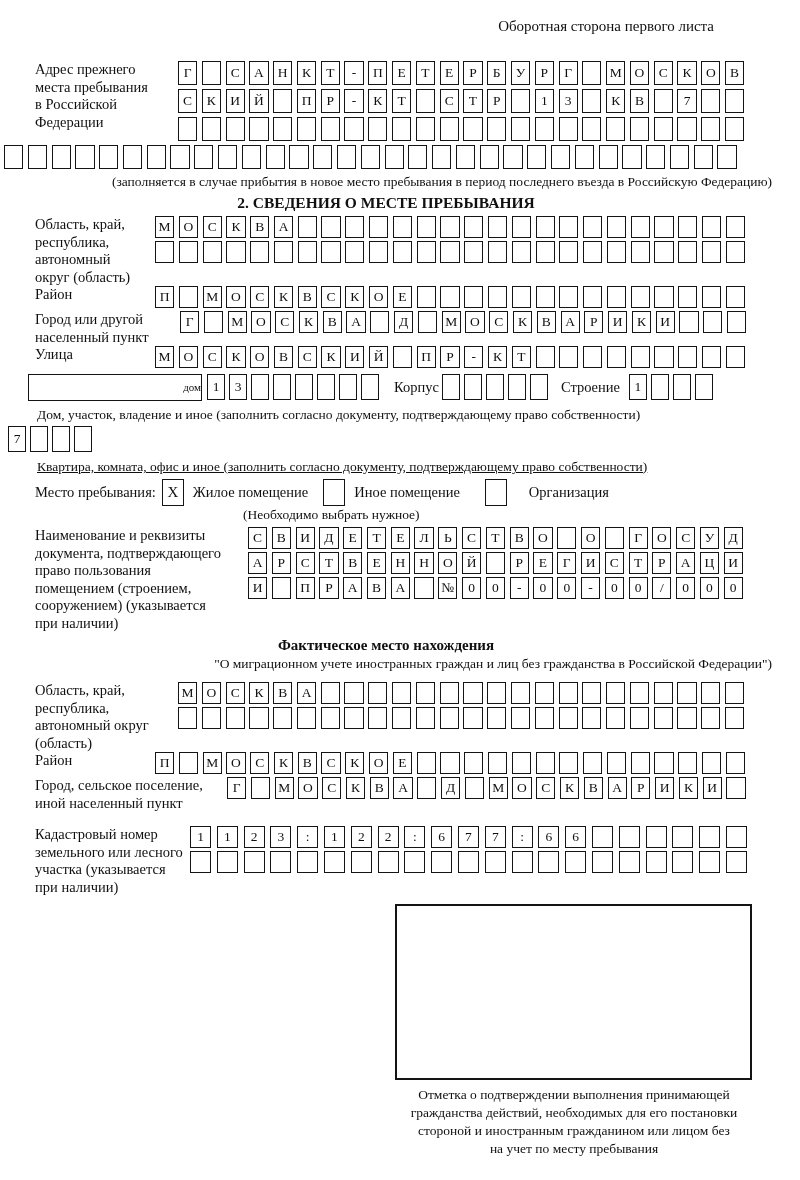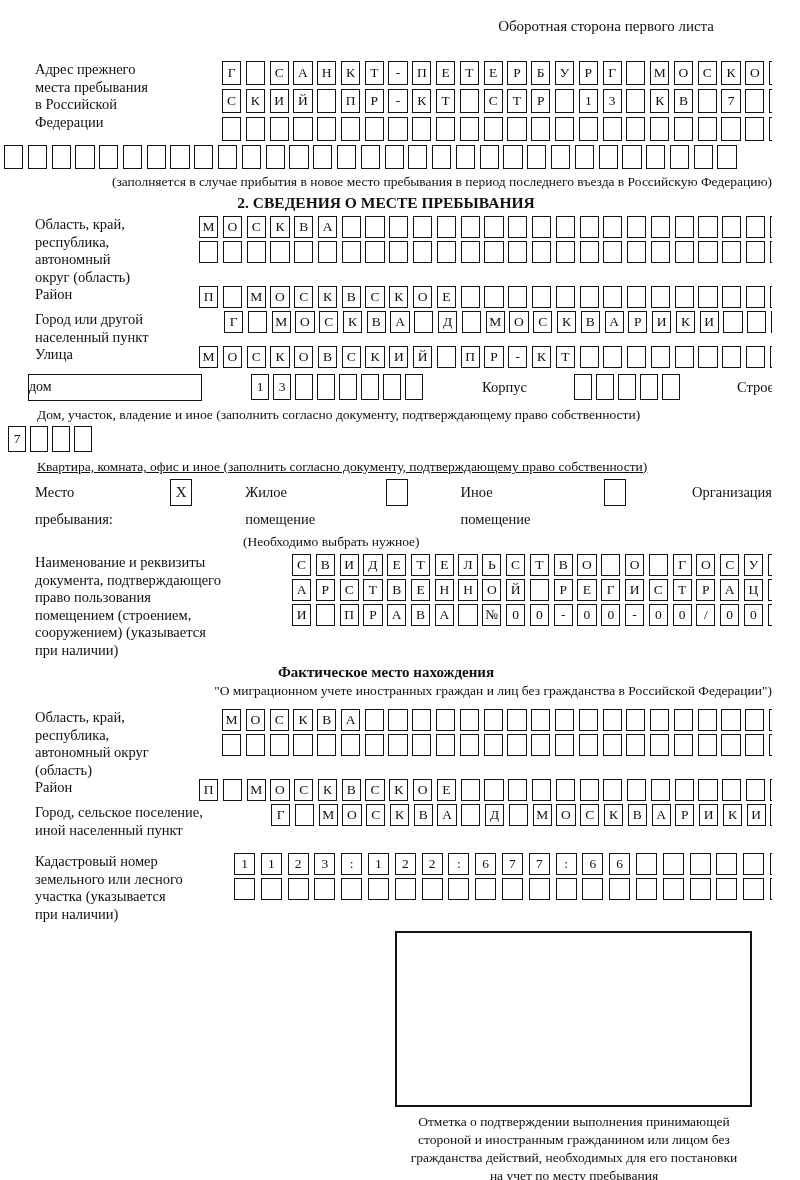--- a/index.html
+++ b/index.html
@@ -1,39 +1,39 @@
 <!DOCTYPE html>
 <html><head>
 <meta charset="utf-8">
 <style>
   html,body{margin:0;padding:0;background:#fff;}
   .page{position:relative;width:772px;height:1180px;background:#fff;color:#101010;
         font-family:"Liberation Serif","DejaVu Serif",serif;overflow:hidden;}
   .hdr{text-align:right;padding:18px 58px 0 0;font-size:15px;}
-  .frow{display:flex;align-items:flex-start;gap:44px;}
+  .frow{display:flex;align-items:flex-start;}
   .lbl{font-size:14.5px;line-height:17.5px;flex:none;margin-left:35px;}
   .w143{width:143px;} .w120{width:120px;} .w145{width:145px;} .w213{width:213px;}
   .w192{width:192px;} .w155{width:155px;}
   .gridcol{flex:none;}
   .boxrow{display:flex;gap:4.6px;margin-bottom:3px;}
   .boxrow .cell{flex:none;width:19.2px;height:22px;border:1.6px solid #141414;box-sizing:border-box;
         text-align:center;font-size:13.5px;line-height:19px;background:#fff;}
   .boxrow.tall{margin-bottom:4px;}
   .boxrow.tall .cell{height:24px;line-height:21px;}
   .boxrow.wide{gap:5.8px;}
   .boxrow.wide .cell{width:21px;}
   .boxrow.tight{gap:4px;}
   .boxrow.tight .cell{width:18px;height:26px;line-height:23px;}
   .fullrow{margin-left:4px;}
   .caption{font-size:13.5px;line-height:17px;}
   .center{text-align:right;}
   .h2{font-weight:bold;text-align:center;font-size:15.5px;line-height:19px;margin-top:3px;}
   .h3{font-weight:bold;text-align:center;font-size:15px;line-height:19px;margin-top:4px;}
-  .bigbox{flex:none;border:1.7px solid #141414;height:27px;box-sizing:border-box;text-align:left;
-        font-size:14px;line-height:24px;background:#fff;}
+  .bigbox{flex:none;border:1.7px solid #141414;height:27px;box-sizing:border-box;text-align:right;
+        font-size:11px;line-height:24px;background:#fff;}
   .cbox{flex:none;width:22px;height:27px;border:1.7px solid #141414;box-sizing:border-box;
         text-align:center;font-size:15px;line-height:24px;}
   .opt{font-size:14.5px;line-height:27px;}
   .markbox{margin-left:395px;margin-top:8px;width:357px;height:176px;border:2px solid #141414;box-sizing:border-box;}
   .markcaption{margin-left:385px;width:378px;text-align:center;font-size:13.5px;line-height:18px;margin-top:6px;}
   .mt3{margin-top:3px;} .mt4{margin-top:4px;} .mt26{margin-top:26px;}
 </style>
 </head>
 <body>
 
@@ -640,18 +640,18 @@
           <span class="cell"></span>
           <span class="cell"></span>
           <span class="cell"></span>
         </div>
     </div>
   </div>
 
   <div class="markbox"></div>
   <div class="markcaption">
     <div>Отметка о подтверждении выполнения принимающей</div>
+    <div>гражданства действий, необходимых для его постановки</div>
     <div>стороной и иностранным гражданином или лицом без</div>
-    <div>гражданства действий, необходимых для его постановки</div>
     <div>на учет по месту пребывания</div>
   </div>
 
 </div>
 
 </body></html>

